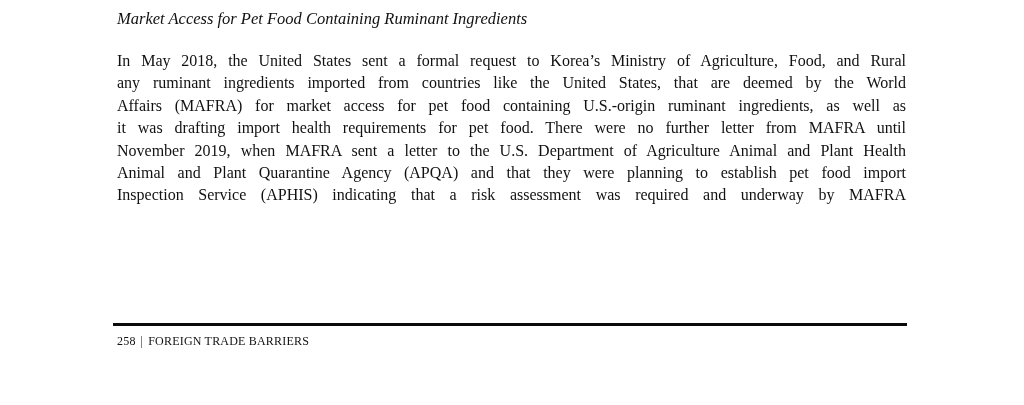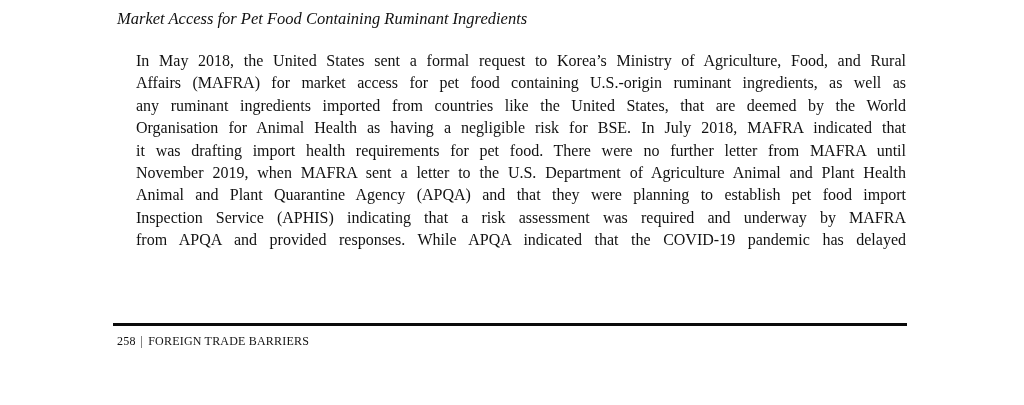--- a/index.html
+++ b/index.html
@@ -33,21 +33,20 @@
     width: 789px;
   }
   .para-line {
     font-size: 16px;
     line-height: 22.4px;
     height: 22.4px;
     text-align: justify;
     text-align-last: justify;
     white-space: normal;
     overflow: hidden;
-    margin-left: 19px;
   }
   .footer-rule {
     position: absolute;
     left: 113px;
     top: 323px;
     width: 794px;
     height: 2.5px;
     background: #0a0a0a;
   }
   .footer-text {
@@ -67,27 +66,25 @@
 </style>
 </head>
 <body>
 
 <div class="page">
 
   <div class="heading">Market Access for Pet Food Containing Ruminant Ingredients</div>
 
   <div class="paragraph">
     <div class="para-line">In May 2018, the United States sent a formal request to Korea’s Ministry of Agriculture, Food, and Rural</div>
+    <div class="para-line">any ruminant ingredients imported from countries like the United States, that are deemed by the World</div>
     <div class="para-line">Affairs (MAFRA) for market access for pet food containing U.S.-origin ruminant ingredients, as well as</div>
-    <div class="para-line">any ruminant ingredients imported from countries like the United States, that are deemed by the World</div>
-    <div class="para-line">Organisation for Animal Health as having a negligible risk for BSE.  In July 2018, MAFRA indicated that</div>
     <div class="para-line">it was drafting import health requirements for pet food.  There were no further letter from MAFRA until</div>
     <div class="para-line">November 2019, when MAFRA sent a letter to the U.S. Department of Agriculture Animal and Plant Health</div>
     <div class="para-line">Animal and Plant Quarantine Agency (APQA) and that they were planning to establish pet food import</div>
     <div class="para-line">Inspection Service (APHIS) indicating that a risk assessment was required and underway by MAFRA</div>
-    <div class="para-line">from APQA and provided responses.  While APQA indicated that the COVID-19 pandemic has delayed</div>
   </div>
 
   <div class="footer-rule"></div>
 
   <div class="footer-text"><span>258</span><span class="sep">|</span><span>FOREIGN TRADE BARRIERS</span></div>
 
 </div>
 
 </body></html>

